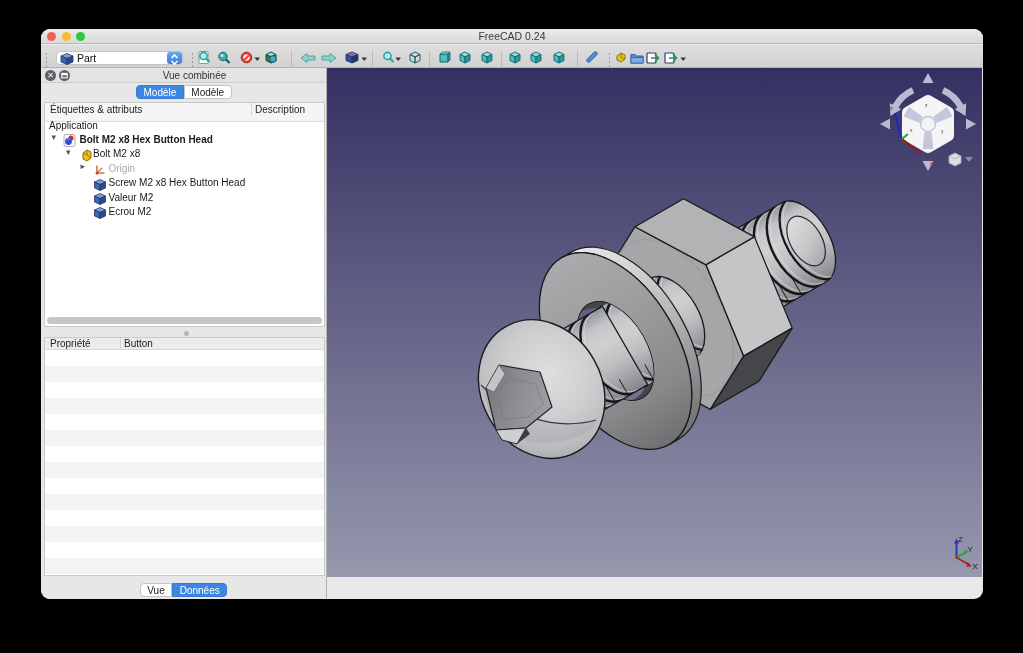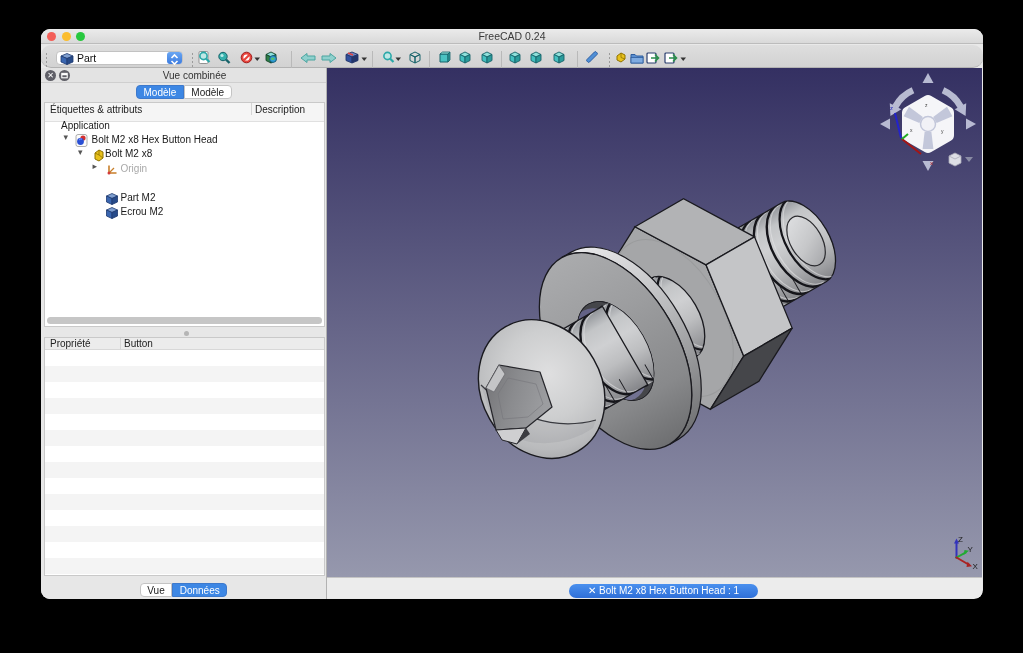--- a/index.html
+++ b/index.html
@@ -1,34 +1,34 @@
 <!DOCTYPE html>
 <html><head><meta charset="utf-8"><style>
 * { margin:0; padding:0; box-sizing:border-box; }
 html,body { width:1023px; height:653px; background:#000; font-family:"Liberation Sans",sans-serif; }
 #win { position:absolute; left:41px; top:29px; width:942px; height:570px; border-radius:9px; overflow:hidden; background:#e9e9e9; }
 #titlebar { position:absolute; left:0; top:0; width:100%; height:14.5px; background:linear-gradient(#ebebeb,#d9d9d9); border-bottom:1px solid #bcbcbc; }
 .tl { position:absolute; top:2.5px; width:9px; height:9px; border-radius:50%; }
 #title { position:absolute; top:0.5px; width:100%; text-align:center; font-size:10.5px; color:#3a3a3a; }
-#toolbar { position:absolute; left:0; top:15.5px; width:100%; height:23px; background:linear-gradient(#dedede,#d2d2d2); border-bottom:1px solid #b2b2b2;border-radius:10px; }
+#toolbar { position:absolute; left:0; top:15.5px; width:100%; height:23px; background:linear-gradient(#dedede,#d2d2d2); border-bottom:1px solid #b2b2b2; }
 #combo { position:absolute; left:15px; top:6px; width:127px; height:14.5px; background:#fff; border:1px solid #c2c2c2; border-radius:4px; }
 #combo .btn { position:absolute; right:0; top:0; width:15px; height:12.5px; border-radius:3px; background:linear-gradient(#6aa6f2,#3d7ce0); }
 #combo .txt { position:absolute; left:20px; top:0.5px; font-size:10.5px; color:#111; }
 #lpanel { position:absolute; left:0; top:39px; width:286px; height:531px; background:#e7e7e7; border-right:1px solid #b2b2b2; }
 #lphead { position:absolute; left:0; top:0; width:100%; height:14.5px; background:#e3e3e3; border-bottom:1px solid #cfcfcf; }
 #lphead .t { position:absolute; width:100%; text-align:center; font-size:10px; color:#333; top:1.5px; }
 .cbtn { position:absolute; top:2px; width:11px; height:11px; border-radius:50%; background:#606068; color:#fff; font-size:8px; text-align:center; line-height:11px; }
 .seg { position:absolute; display:flex; font-size:10px; }
 .seg div { padding:0 6.5px; height:14px; line-height:13.5px; border:1px solid #c4c4c4; background:#fff; color:#222; }
 .seg .on { background:#3d87e4; color:#fff; border-color:#3d79cc; }
 #tree { position:absolute; left:3px; top:34px; width:281px; height:225px; background:#fff; border:1px solid #c9c9c9; }
 #thead { position:absolute; left:0; top:0; width:100%; height:19px; background:#f5f5f5; border-bottom:1px solid #e0e0e0; font-size:10px; color:#222; }
-.trow { position:absolute; left:12px; width:100%; height:14.4px;padding-left:20px; }
+.trow { position:absolute; left:0; width:100%; height:14.4px;padding-left:20px; }
 .lbl { position:absolute; top:1.5px; font-size:10px; color:#1a1a1a; white-space:nowrap; }
-.lbl.b { font-weight:normal; }
+.lbl.b { font-weight:bold; }
 .tri { position:absolute; top:0px; font-size:9px; color:#555; }
 .ticon { position:absolute; top:1px; }
 #hscroll { position:absolute; left:2px; right:2px; bottom:2px; height:7px; border-radius:4px; background:#c6c6c6; }
 #splitter { position:absolute; left:0; top:260px; width:100%; height:9px; }
 #props { position:absolute; left:3px; top:269px; width:281px; height:239px; background:#fff; border:1px solid #c9c9c9; overflow:hidden; }
 #phead { position:absolute; left:0; top:0; width:100%; height:12px; background:#ececec; border-bottom:1px solid #d8d8d8; font-size:10px; color:#222; }
 #vtabs { position:absolute; left:0; bottom:2.5px; width:100%; display:flex; justify-content:center; }
 #viewport { position:absolute; left:286px; top:39px; width:655px; height:509px; }
 #statusbar { position:absolute; left:286px; top:547.5px; width:655px; height:21.5px; background:#ececec; border-top:1px solid #c4c4c4; }
 #pill { position:absolute; left:242px; top:6px; width:189px; height:14px; border-radius:7px; background:linear-gradient(#4a90ee,#2f6fd8); color:#fff; font-size:10px; text-align:center; line-height:14px; }
@@ -212,27 +212,35 @@
         </div>
 <div class="trow" style="top:58.2px">
           <span class="tri" style="left:35.5px">▸</span>
           <span class="ticon" style="left:48.5px"><svg width="12" height="12" viewBox="0 0 12 12">
               <path d="M 3,1.5 L 3,9 L 10.5,9" fill="none" stroke="#c87f2a" stroke-width="1.6"></path>
               <path d="M 3,9 L 8,4" stroke="#c87f2a" stroke-width="1.2"></path>
               <circle cx="3" cy="9" r="1.5" fill="#d43a3a"></circle>
             </svg></span>
           <span class="lbl" style="left:63.5px;color:#a9a9a9">Origin</span>
         </div>
+<div class="trow" style="top:72.6px">
+          <span class="ticon" style="left:48.5px"><svg width="12" height="12" viewBox="0 0 12 12">
+              <polygon points="6,0.5 11.5,3 6,5.5 0.5,3" fill="#7f9fd0" stroke="#1e3a6e" stroke-width="0.8"></polygon>
+              <polygon points="0.5,3 6,5.5 6,11.5 0.5,9" fill="#3a66b0" stroke="#1e3a6e" stroke-width="0.8"></polygon>
+              <polygon points="11.5,3 6,5.5 6,11.5 11.5,9" fill="#274b8a" stroke="#1e3a6e" stroke-width="0.8"></polygon>
+            </svg></span>
+          <span class="lbl" style="left:63.5px">Screw M2 x8 Hex Button Head</span>
+        </div>
 <div class="trow" style="top:87px">
           <span class="ticon" style="left:48.5px"><svg width="12" height="12" viewBox="0 0 12 12">
               <polygon points="6,0.5 11.5,3 6,5.5 0.5,3" fill="#7f9fd0" stroke="#1e3a6e" stroke-width="0.8"></polygon>
               <polygon points="0.5,3 6,5.5 6,11.5 0.5,9" fill="#3a66b0" stroke="#1e3a6e" stroke-width="0.8"></polygon>
               <polygon points="11.5,3 6,5.5 6,11.5 11.5,9" fill="#274b8a" stroke="#1e3a6e" stroke-width="0.8"></polygon>
             </svg></span>
-          <span class="lbl" style="left:63.5px">Part M2</span>
+          <span class="lbl" style="left:63.5px">Valeur M2</span>
         </div>
 <div class="trow" style="top:101.4px">
           <span class="ticon" style="left:48.5px"><svg width="12" height="12" viewBox="0 0 12 12">
               <polygon points="6,0.5 11.5,3 6,5.5 0.5,3" fill="#7f9fd0" stroke="#1e3a6e" stroke-width="0.8"></polygon>
               <polygon points="0.5,3 6,5.5 6,11.5 0.5,9" fill="#3a66b0" stroke="#1e3a6e" stroke-width="0.8"></polygon>
               <polygon points="11.5,3 6,5.5 6,11.5 11.5,9" fill="#274b8a" stroke="#1e3a6e" stroke-width="0.8"></polygon>
             </svg></span>
           <span class="lbl" style="left:63.5px">Ecrou M2</span>
         </div>
 
@@ -467,15 +475,12 @@
 <polygon points="637.5,482.0 636.5,487.0 642.0,482.8" fill="#22aa33"></polygon>
 <line x1="629.5" y1="489.5" x2="641.5" y2="496.5" stroke="#aa2222" stroke-width="2"></line>
 <polygon points="640.5,493.7 639.5,499.0 645.0,498.2" fill="#aa2222"></polygon>
 <text x="631.0" y="473.5" font-size="8" fill="#1a1a1a">Z</text>
 <text x="640.5" y="483.5" font-size="8" fill="#1a1a1a">Y</text>
 <text x="645.5" y="500.5" font-size="8" fill="#1a1a1a">X</text>
 </g>
 
 </svg>
     </div>
-  <div id="statusbar">
-      <div id="pill">✕ Bolt M2 x8 Hex Button Head : 1</div>
-    </div>
 </div>
 </body></html>

